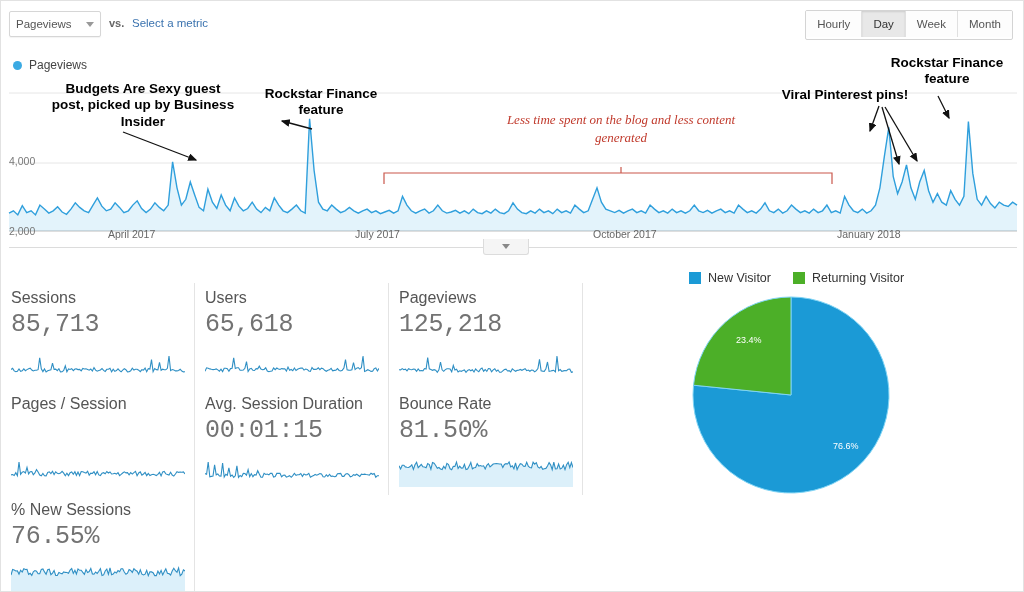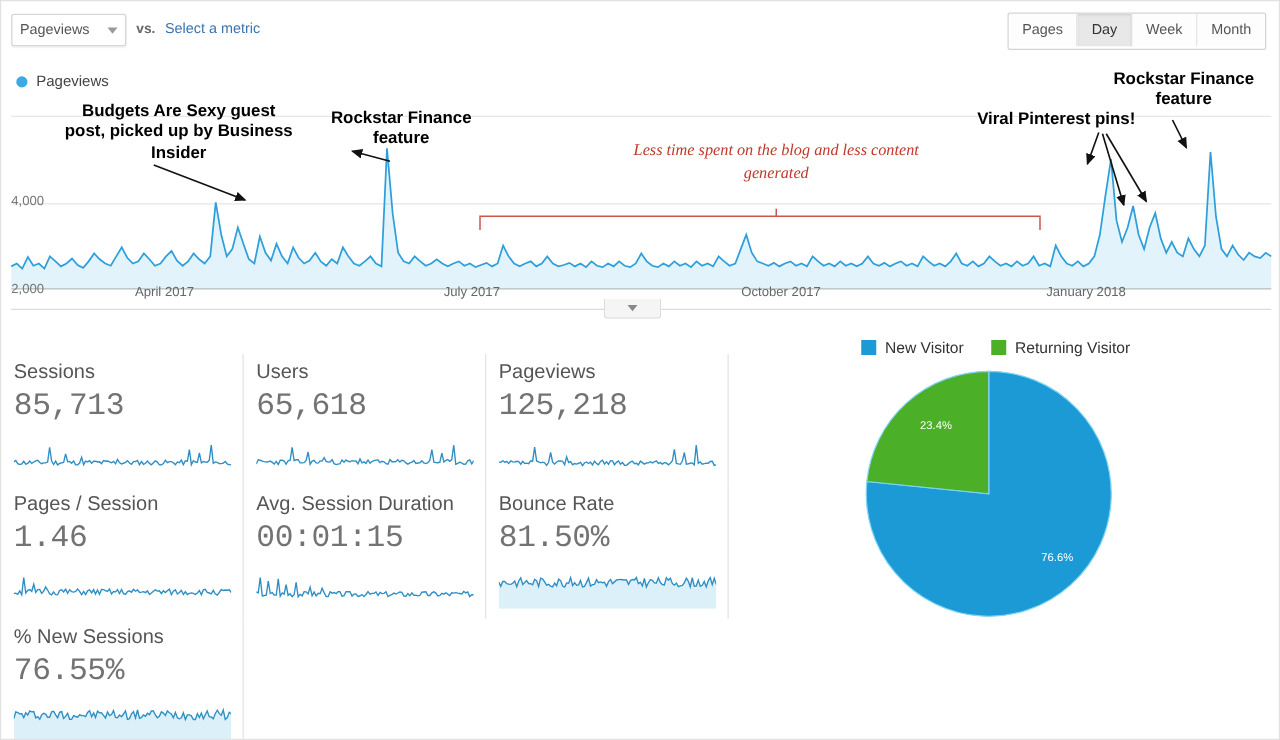--- a/index.html
+++ b/index.html
@@ -87,21 +87,21 @@
 
   <div id="metric-select">
     <span class="lbl">Pageviews</span>
     <span class="caret"></span>
   </div>
 
   <span id="vs-label">vs.</span>
   <span id="select-metric-link">Select a metric</span>
 
   <div id="period-group">
-    <div class="period-btn">Pages</div>
+    <div class="period-btn">Hourly</div>
     <div class="period-btn active">Day</div>
     <div class="period-btn">Week</div>
     <div class="period-btn">Month</div>
   </div>
 </div>
 
 <div id="series-legend">
   <span id="series-dot" style="background: rgb(59, 170, 227);"></span>
   <span id="series-name">Pageviews</span>
 </div>
@@ -175,21 +175,20 @@
       <div class="card-value">125,218</div>
       <svg class="spark" viewBox="0 0 174 30">
           <path d="M0.0,18.7 L1.6,18.9 L3.2,17.6 L4.8,18.7 L6.4,18.2 L8.0,19.8 L9.6,17.7 L11.2,18.5 L12.8,18.7 L14.4,18.0 L16.0,18.3 L17.6,20.4 L19.2,18.0 L20.8,19.8 L22.3,19.5 L23.9,19.9 L25.5,17.6 L27.1,18.1 L28.7,6.7 L30.3,17.8 L31.9,18.5 L33.5,19.3 L35.1,18.7 L36.7,19.2 L38.3,21.3 L39.9,18.8 L41.5,11.0 L43.1,18.8 L44.7,20.3 L46.3,18.6 L47.9,17.8 L49.5,17.7 L51.1,18.0 L52.7,20.8 L54.3,14.5 L55.9,19.0 L57.5,18.3 L59.1,20.9 L60.7,19.8 L62.3,20.3 L63.9,19.6 L65.4,18.9 L67.0,21.4 L68.6,19.4 L70.2,18.6 L71.8,19.8 L73.4,18.7 L75.0,21.0 L76.6,18.0 L78.2,19.7 L79.8,20.8 L81.4,18.1 L83.0,17.1 L84.6,20.2 L86.2,18.5 L87.8,20.4 L89.4,17.5 L91.0,17.7 L92.6,20.8 L94.2,18.9 L95.8,17.8 L97.4,20.3 L99.0,19.0 L100.6,21.2 L102.2,21.3 L103.8,19.9 L105.4,18.5 L107.0,18.1 L108.6,20.0 L110.1,19.6 L111.7,20.9 L113.3,17.9 L114.9,19.1 L116.5,20.3 L118.1,19.4 L119.7,19.3 L121.3,18.4 L122.9,19.3 L124.5,18.5 L126.1,17.7 L127.7,19.7 L129.3,19.1 L130.9,20.3 L132.5,19.1 L134.1,19.3 L135.7,20.8 L137.3,19.6 L138.9,17.6 L140.5,8.4 L142.1,19.7 L143.7,20.1 L145.3,20.4 L146.9,17.8 L148.5,11.0 L150.1,20.3 L151.7,20.0 L153.2,19.6 L154.8,19.3 L156.4,20.8 L158.0,5.0 L159.6,19.7 L161.2,18.6 L162.8,20.4 L164.4,19.9 L166.0,19.5 L167.6,19.7 L169.2,18.2 L170.8,18.0 L172.4,21.3 L174.0,20.9" fill="none" stroke="#2f8fc4" stroke-width="1.1"></path>
         </svg>
     </div>
   </div>
 
   <div class="card-row">
     <div class="card">
       <div class="card-title">Pages / Session</div>
-      <div class="card-value">1.46</div>
       <svg class="spark" viewBox="0 0 174 30">
           <path d="M0.0,17.9 L1.6,17.5 L3.2,18.5 L4.8,15.7 L6.4,18.7 L8.0,5.0 L9.6,17.4 L11.2,15.2 L12.8,14.6 L14.4,16.1 L16.0,10.4 L17.6,16.9 L19.2,14.7 L20.8,14.5 L22.3,17.7 L23.9,16.0 L25.5,12.6 L27.1,15.0 L28.7,18.0 L30.3,18.8 L31.9,16.5 L33.5,18.7 L35.1,18.9 L36.7,15.4 L38.3,14.8 L39.9,16.6 L41.5,14.3 L43.1,17.6 L44.7,14.8 L46.3,16.3 L47.9,16.7 L49.5,16.1 L51.1,14.3 L52.7,16.1 L54.3,18.8 L55.9,16.2 L57.5,18.6 L59.1,15.7 L60.7,14.9 L62.3,17.3 L63.9,14.7 L65.4,18.3 L67.0,15.0 L68.6,18.5 L70.2,14.5 L71.8,14.7 L73.4,15.5 L75.0,16.1 L76.6,14.2 L78.2,18.2 L79.8,16.2 L81.4,16.5 L83.0,14.8 L84.6,17.8 L86.2,14.6 L87.8,17.9 L89.4,18.6 L91.0,16.2 L92.6,15.7 L94.2,16.8 L95.8,14.5 L97.4,16.0 L99.0,15.0 L100.6,17.0 L102.2,16.7 L103.8,16.3 L105.4,17.1 L107.0,15.7 L108.6,18.6 L110.1,17.4 L111.7,16.0 L113.3,14.9 L114.9,15.9 L116.5,15.6 L118.1,17.8 L119.7,15.6 L121.3,17.1 L122.9,15.6 L124.5,14.3 L126.1,18.7 L127.7,16.0 L129.3,14.9 L130.9,18.2 L132.5,17.0 L134.1,15.4 L135.7,18.6 L137.3,16.4 L138.9,18.6 L140.5,17.7 L142.1,17.3 L143.7,17.7 L145.3,18.5 L146.9,17.4 L148.5,15.4 L150.1,18.9 L151.7,14.9 L153.2,14.5 L154.8,16.9 L156.4,17.4 L158.0,18.1 L159.6,15.3 L161.2,18.0 L162.8,19.1 L164.4,17.0 L166.0,14.7 L167.6,15.4 L169.2,15.0 L170.8,15.2 L172.4,14.9 L174.0,17.0" fill="none" stroke="#2f8fc4" stroke-width="1.1"></path>
         </svg>
     </div>
     <div class="card">
       <div class="card-title">Avg. Session Duration</div>
       <div class="card-value">00:01:15</div>
       <svg class="spark" viewBox="0 0 174 30">
           <path d="M0.0,16.6 L1.6,17.3 L3.2,5.0 L4.8,19.8 L6.4,19.4 L8.0,19.1 L9.6,7.9 L11.2,17.8 L12.8,17.0 L14.4,19.0 L16.0,19.1 L17.6,6.0 L19.2,20.0 L20.8,17.3 L22.3,18.3 L23.9,10.8 L25.5,19.3 L27.1,18.0 L28.7,20.3 L30.3,18.8 L31.9,8.8 L33.5,20.4 L35.1,18.5 L36.7,19.7 L38.3,16.4 L39.9,16.5 L41.5,18.1 L43.1,12.7 L44.7,19.7 L46.3,16.6 L47.9,19.7 L49.5,17.6 L51.1,18.0 L52.7,13.7 L54.3,17.1 L55.9,20.3 L57.5,20.2 L59.1,16.4 L60.7,17.5 L62.3,17.0 L63.9,17.9 L65.4,16.4 L67.0,16.3 L68.6,20.0 L70.2,19.5 L71.8,16.4 L73.4,16.4 L75.0,16.3 L76.6,19.8 L78.2,18.3 L79.8,18.1 L81.4,20.2 L83.0,19.6 L84.6,18.7 L86.2,20.3 L87.8,18.6 L89.4,16.3 L91.0,18.3 L92.6,17.7 L94.2,17.7 L95.8,16.6 L97.4,19.4 L99.0,16.9 L100.6,17.9 L102.2,17.7 L103.8,16.4 L105.4,20.2 L107.0,19.3 L108.6,18.6 L110.1,17.5 L111.7,18.2 L113.3,17.4 L114.9,16.6 L116.5,16.9 L118.1,19.8 L119.7,20.0 L121.3,17.8 L122.9,19.5 L124.5,17.3 L126.1,19.3 L127.7,19.1 L129.3,19.7 L130.9,19.4 L132.5,16.8 L134.1,16.6 L135.7,16.4 L137.3,19.4 L138.9,19.4 L140.5,17.2 L142.1,16.5 L143.7,17.5 L145.3,19.8 L146.9,19.3 L148.5,17.7 L150.1,18.3 L151.7,17.2 L153.2,18.3 L154.8,19.5 L156.4,17.2 L158.0,17.5 L159.6,17.1 L161.2,17.5 L162.8,17.8 L164.4,18.2 L166.0,16.2 L167.6,17.3 L169.2,16.5 L170.8,20.2 L172.4,18.7 L174.0,18.8" fill="none" stroke="#2f8fc4" stroke-width="1.1"></path>
         </svg>

